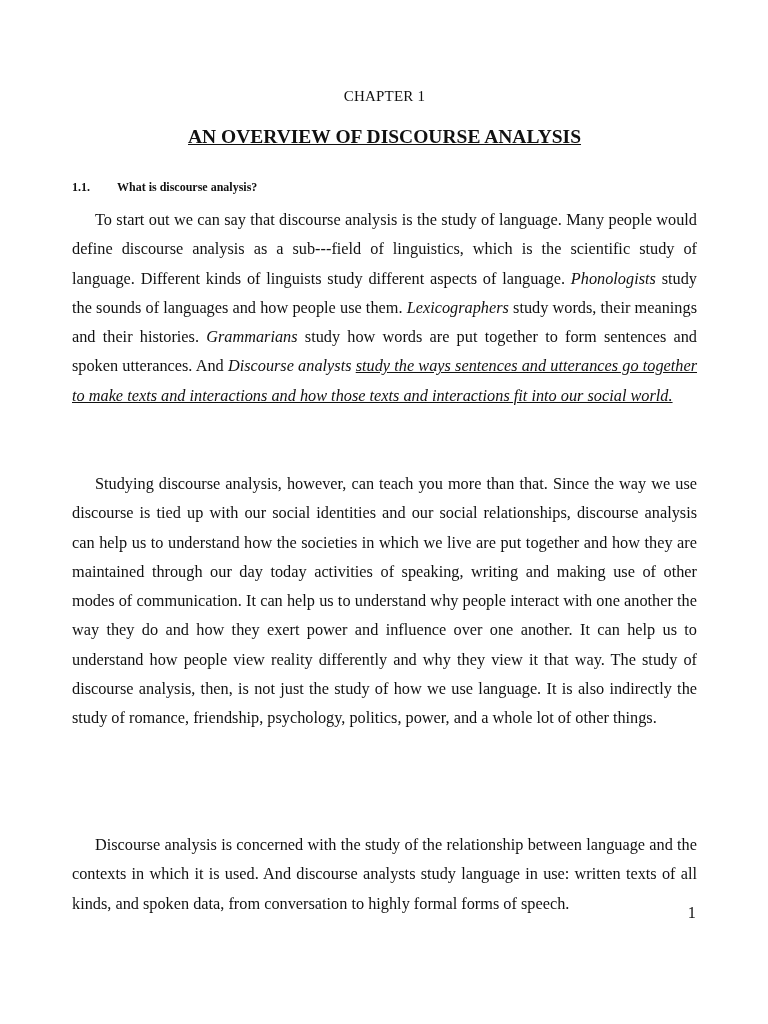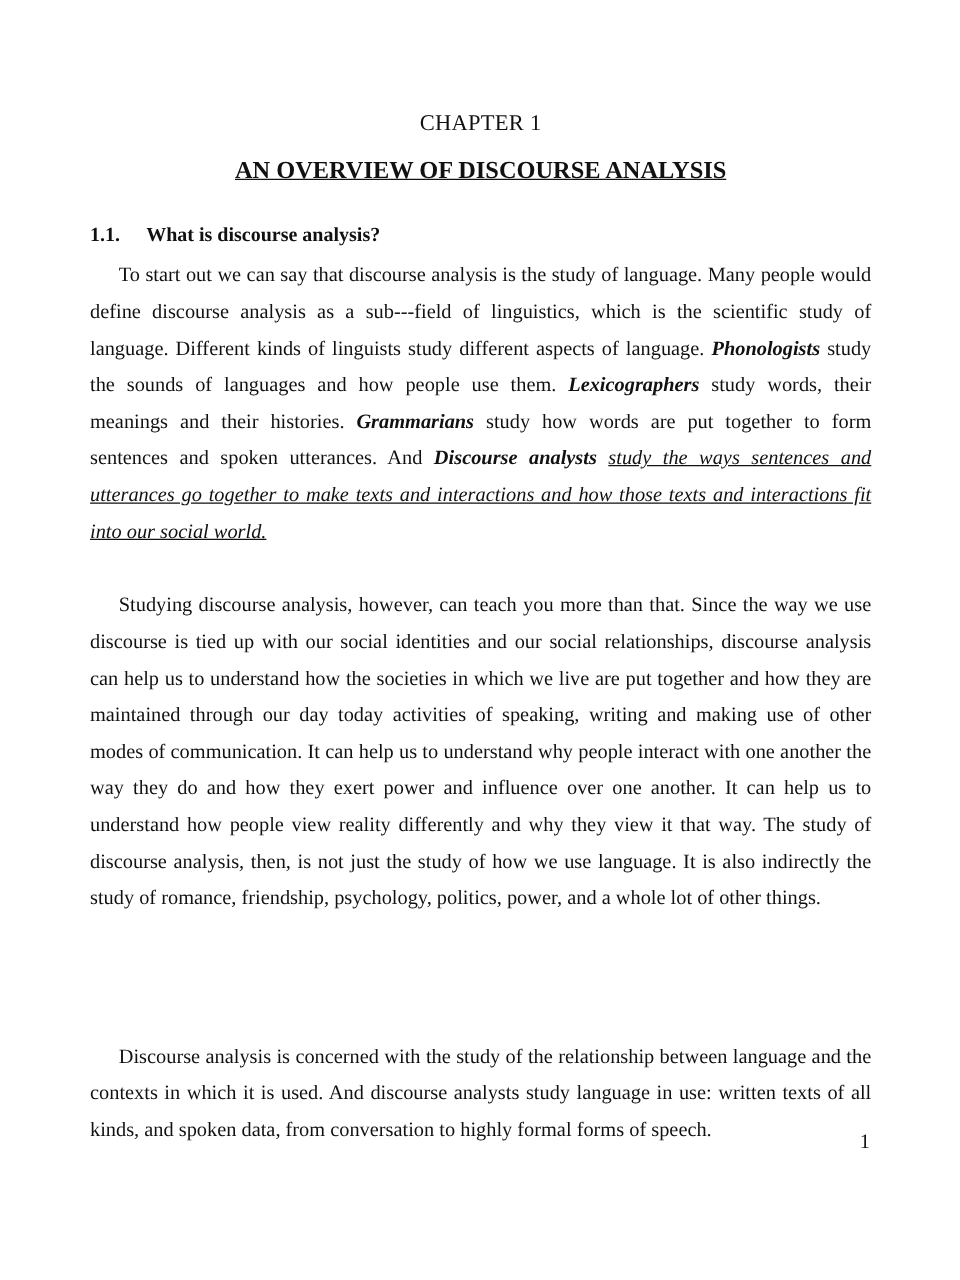--- a/index.html
+++ b/index.html
@@ -4,35 +4,35 @@
   <style>
     html, body { margin: 0; padding: 0; }
     body {
       width: 768px; height: 1024px; background: #ffffff; overflow: hidden;
       font-family: "Liberation Serif", "DejaVu Serif", serif; color: #111111;
       position: relative;
     }
     .page { position: absolute; left: 72px; top: 0; width: 625px; }
     .chapter {
       position: absolute; top: 88px; left: 0; width: 625px; text-align: center;
-      font-size: 18px; letter-spacing: 0.2px;
+      font-size: 15px; letter-spacing: 0.2px;
     }
     .title {
       position: absolute; top: 126px; left: 0; width: 625px; text-align: center;
       font-size: 19.5px; font-weight: bold; text-decoration: underline;
     }
     .section {
-      position: absolute; top: 180px; left: 0; font-size: 16px; font-weight: bold;
+      position: absolute; top: 180px; left: 0; font-size: 12px; font-weight: bold;
     }
     .section .num { display: inline-block; width: 45px; }
     .para {
       position: absolute; left: 0; width: 625px; font-size: 16.3px;
       line-height: 29.3px; text-align: justify; text-indent: 23px;
     }
-    .para b i, .para i b { font-weight: bold; font-style: italic; }
+    .para b i, .para i b { font-weight: normal; font-style: italic; }
     .ul { text-decoration: underline; font-style: italic; }
     .pagenum { position: absolute; top: 903px; right: 72px; font-size: 16.3px; }
   </style>
 </head>
 <body>
 
 <div class="page">
   <div class="chapter">CHAPTER 1</div>
   <div class="title">AN OVERVIEW OF DISCOURSE ANALYSIS</div>
   <div class="section">

